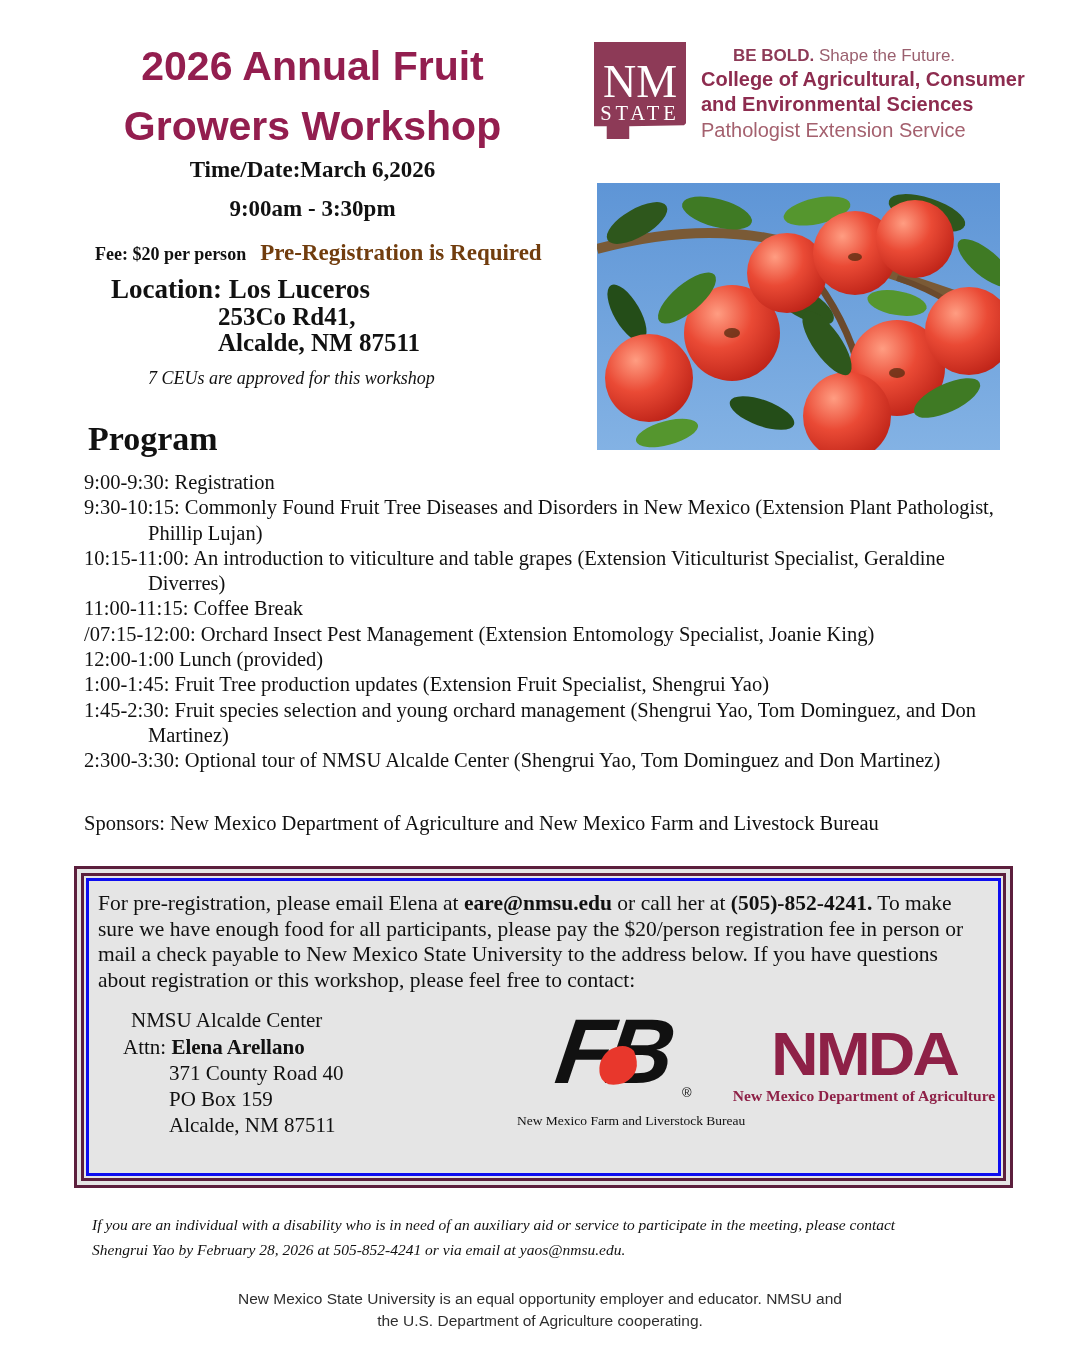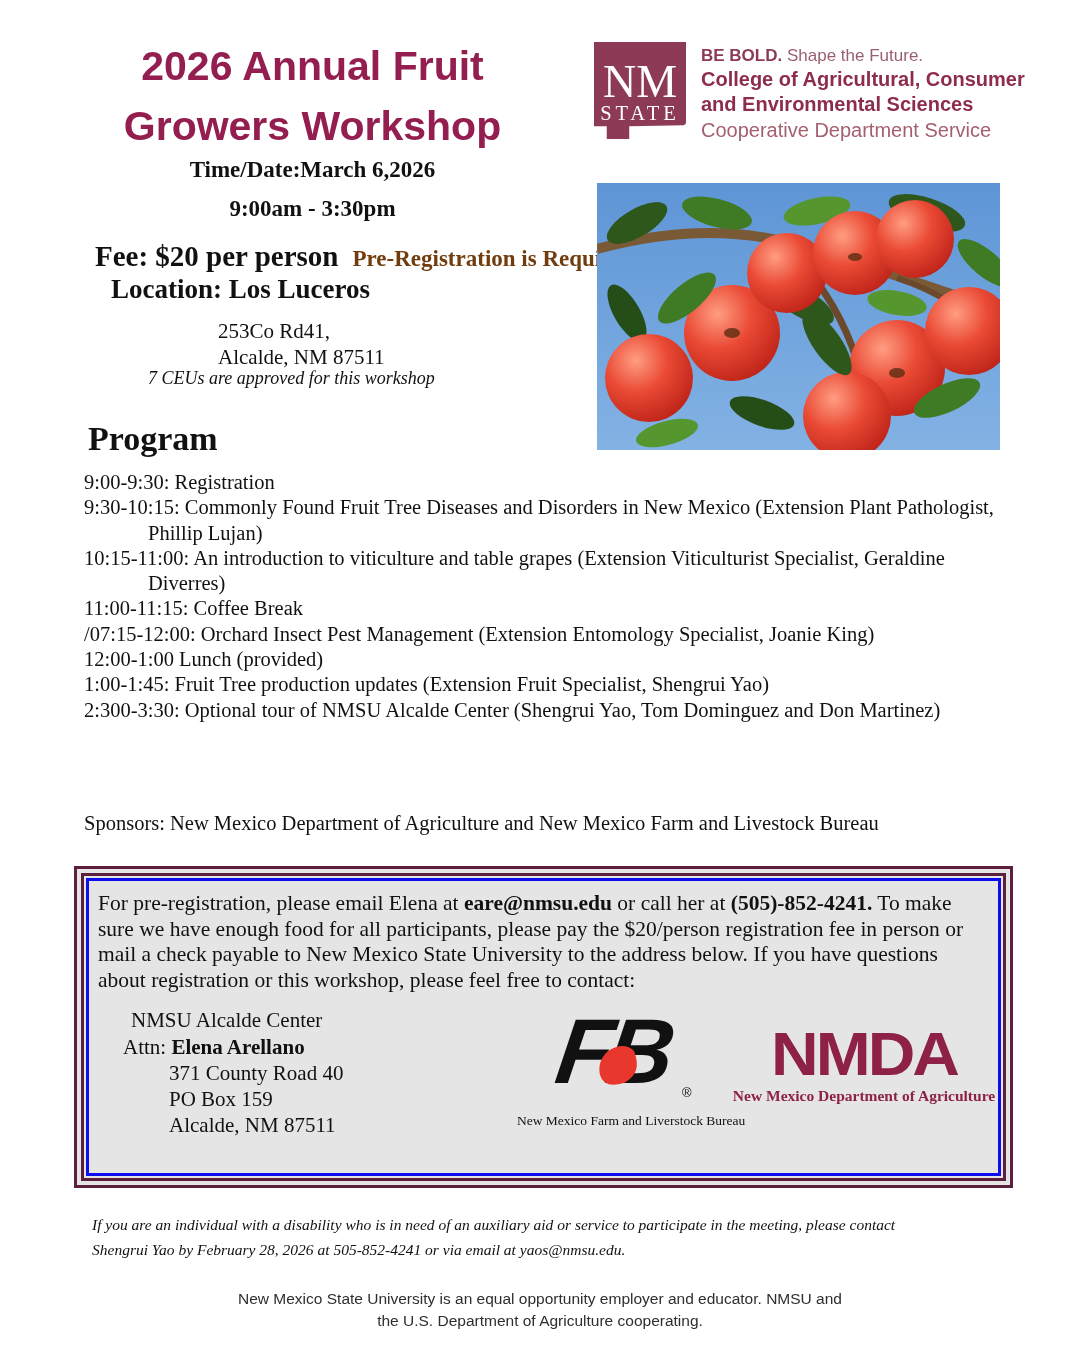--- a/index.html
+++ b/index.html
@@ -12,36 +12,36 @@
   
   .title-block {
     position:absolute; left:40px; top:36px; width:545px; text-align:center;
     font-family:"Liberation Sans", sans-serif; font-weight:bold;
     font-size:41px; line-height:60px; color:#931e4f; letter-spacing:0px;
   }
   .nmsu-logo { position:absolute; left:594px; top:42px; display:flex; gap:15px; }
   .nm-shape svg { display:block; }
   .logo-text { font-family:"Liberation Sans", sans-serif; padding-top:3px; }
   .logo-line1 { font-size:17px; line-height:22px; }
-  .be-bold   { font-weight:bold; color:#8d3a57; }
+  .be-bold   { font-weight:bold; color:#8d3a57;margin-left:32px; }
   .shape-future { color:#9a5f6e; font-weight:bold; }
   .college-line { font-size:20px; line-height:25px; font-weight:bold; color:#8d2c4f; }
   .service-line { font-size:20px; line-height:26px; color:#a4606e; }
 
   
   .time-block {
     position:absolute; left:40px; top:156px; width:545px; text-align:center;
     font-weight:bold; font-size:23px; line-height:28px;
   }
   .time-block .hours { margin-top:11px; }
   .fee-line { position:absolute; left:95px; top:240px; white-space:nowrap; }
-  .fee-label { font-weight:bold; font-size:29px; }
+  .fee-label { font-weight:bold; font-size:18px; }
   .prereg { font-weight:bold; font-size:23px; color:#713d0e; margin-left:10px; }
   .location-line { position:absolute; left:95px; top:274px; font-weight:bold; font-size:27px;margin-left:16px; }
-  .addr-block { position:absolute; left:218px; top:318px; font-weight:normal; font-size:21px; line-height:26px; }
+  .addr-block { position:absolute; left:218px; top:304px; font-weight:bold; font-size:25px; line-height:26px; }
   .ceu-line { position:absolute; left:148px; top:368px; font-style:italic; font-size:18px; }
 
   
   .photo { position:absolute; left:597px; top:183px; width:403px; height:267px; }
   .photo svg { display:block; }
 
   
   .program { position:absolute; left:84px; top:420px; width:932px; }
   .program-heading { font-size:34px; font-weight:bold; margin-left:4px; }
   .program-list { margin-top:12px; font-size:20.5px; line-height:25.3px; }
@@ -94,21 +94,21 @@
         <text x="47" y="80" text-anchor="middle" font-family="Liberation Serif, serif" font-size="21" letter-spacing="4" fill="#ffffff">STATE</text>
       </svg>
     </div>
     <div class="logo-text">
       <div class="logo-line1">
         <span class="be-bold">BE BOLD.</span>
         <span class="shape-future" style="font-weight:normal;"> Shape the Future.</span>
       </div>
       <div class="college-line">College of Agricultural, Consumer</div>
       <div class="college-line">and Environmental Sciences</div>
-      <div class="service-line">Cooperative Department Service</div>
+      <div class="service-line">Pathologist Extension Service</div>
     </div>
   </div>
 
   <div class="time-block">
     <div>Time/Date:March 6,2026</div>
     <div class="hours">9:00am - 3:30pm</div>
   </div>
 
   <div class="fee-line">
     <span class="fee-label">Fee: $20 per person</span>
@@ -171,20 +171,21 @@
   <div class="program">
     <div class="program-heading">Program</div>
     <div class="program-list">
       <div class="program-item">9:00-9:30: Registration</div>
       <div class="program-item">9:30-10:15: Commonly Found Fruit Tree Diseases and Disorders in New Mexico (Extension Plant Pathologist, Phillip Lujan)</div>
       <div class="program-item">10:15-11:00: An introduction to viticulture and table grapes (Extension Viticulturist Specialist, Geraldine Diverres)</div>
       <div class="program-item">11:00-11:15: Coffee Break</div>
       <div class="program-item">/07:15-12:00: Orchard Insect Pest Management (Extension Entomology Specialist, Joanie King)</div>
       <div class="program-item">12:00-1:00 Lunch (provided)</div>
       <div class="program-item">1:00-1:45: Fruit Tree production updates (Extension Fruit Specialist, Shengrui Yao)</div>
+      <div class="program-item">1:45-2:30: Fruit species selection and young orchard management (Shengrui Yao, Tom Dominguez, and Don Martinez)</div>
       <div class="program-item">2:300-3:30: Optional tour of NMSU Alcalde Center (Shengrui Yao, Tom Dominguez and Don Martinez)</div>
     </div>
   </div>
 
   <div class="sponsors">Sponsors: New Mexico Department of Agriculture and New Mexico Farm and Livestock Bureau</div>
 
   <div class="reg-box">
     <div class="blue-box">
       <div class="reg-paragraph">
         <span>For pre-registration, please email Elena at </span><b>eare@nmsu.edu</b><span> or call her at </span><b>(505)-852-4241.</b><span> To make sure we have enough food for all participants, please pay the $20/person registration fee in person or mail a check payable to New Mexico State University to the address below. If you have questions about registration or this workshop, please feel free to contact:</span>

